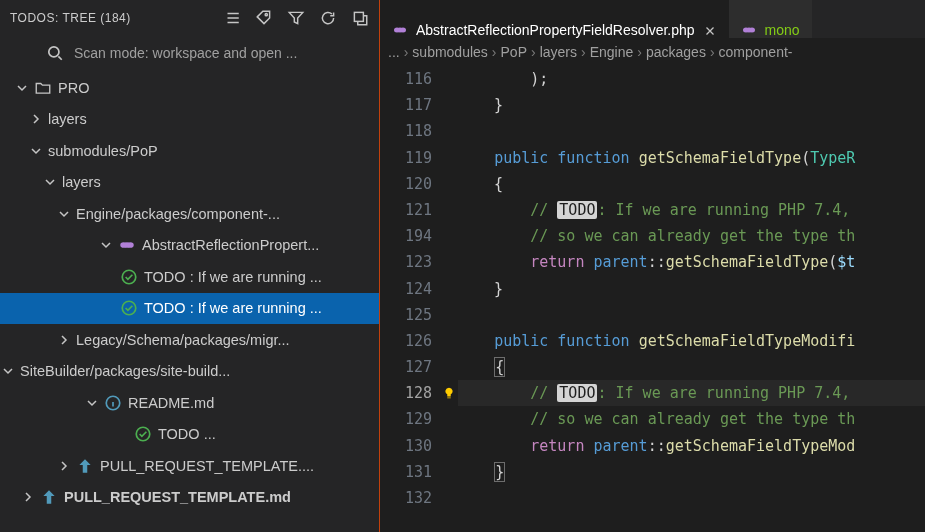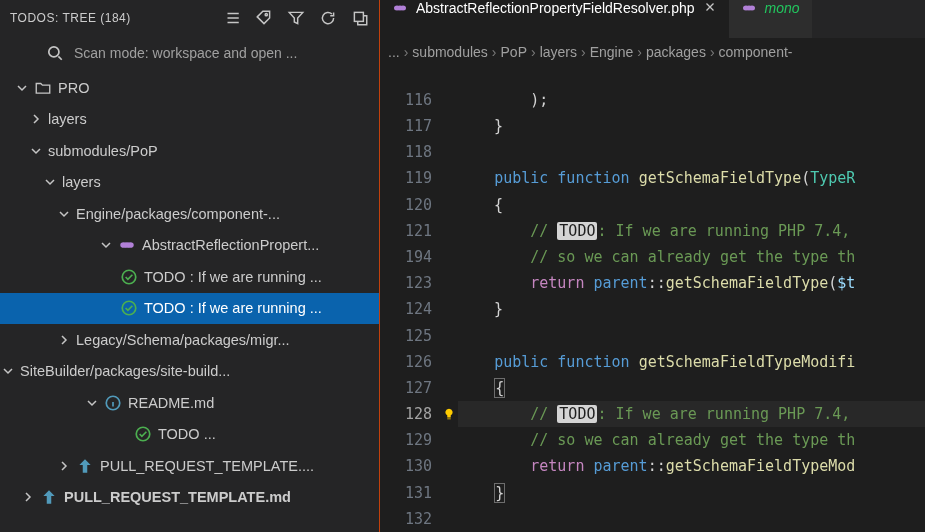--- a/index.html
+++ b/index.html
@@ -80,29 +80,29 @@
   background: #1e1e1e;
   overflow: hidden;
 }
 .tabs {
   display: flex;
   height: 38px;
   background: #252526;
 }
 .tab {
   display: flex;
-  align-items: flex-start;
+  align-items: flex-end;
   padding: 0 12px;
   gap: 8px;
   background: #1e1e1e;
   font-size: 14px;
   color: #fff;
   cursor: pointer;
 }
-.tab.inactive { background: #2d2d2d; color: #22c55e; font-style: italic; }
+.tab.inactive { background: #2d2d2d; color: #84cc16; }
 .tab-icon { width: 16px; height: 16px; }
 .tab-close { width: 14px; height: 14px; color: #c5c5c5; cursor: pointer; }
 .breadcrumbs {
   display: flex;
   align-items: center;
   height: 28px;
   padding: 0 8px;
   font-size: 14px;
   color: #a0a0a0;
   gap: 4px;
@@ -110,21 +110,20 @@
   overflow: hidden;
 }
 .bc-sep { color: #7a7a7a; }
 .code-area {
   flex: 1;
   display: flex;
   overflow: hidden;
   font-family: "SF Mono", Menlo, Consolas, monospace;
   font-size: 15px;
   line-height: 26.2px;
-  align-items: flex-end;
 }
 .gutter {
   width: 78px;
   text-align: right;
   color: #6e7681;
   padding-right: 26px;
   position: relative;
 }
 .gutter .ln { height: 26.2px; }
 .gutter .ln.current { color: #a3a3a3; }

